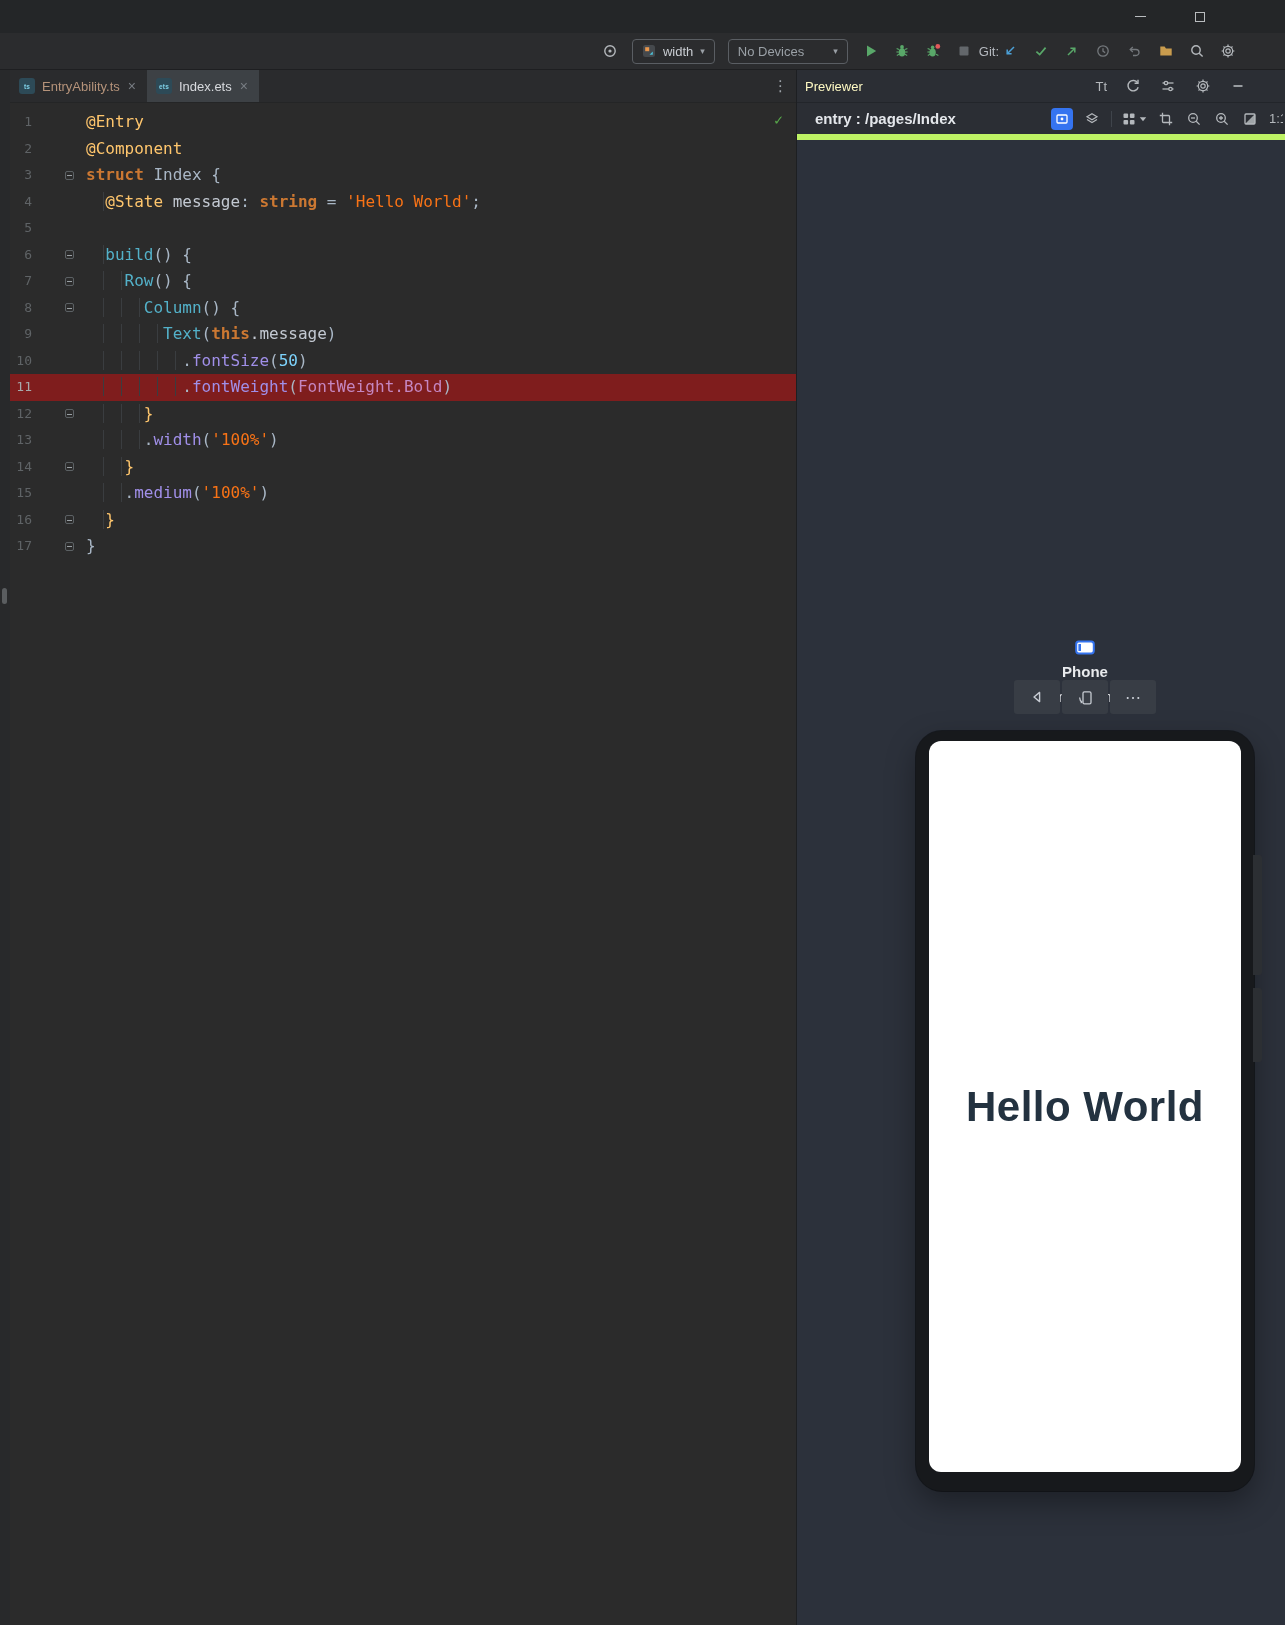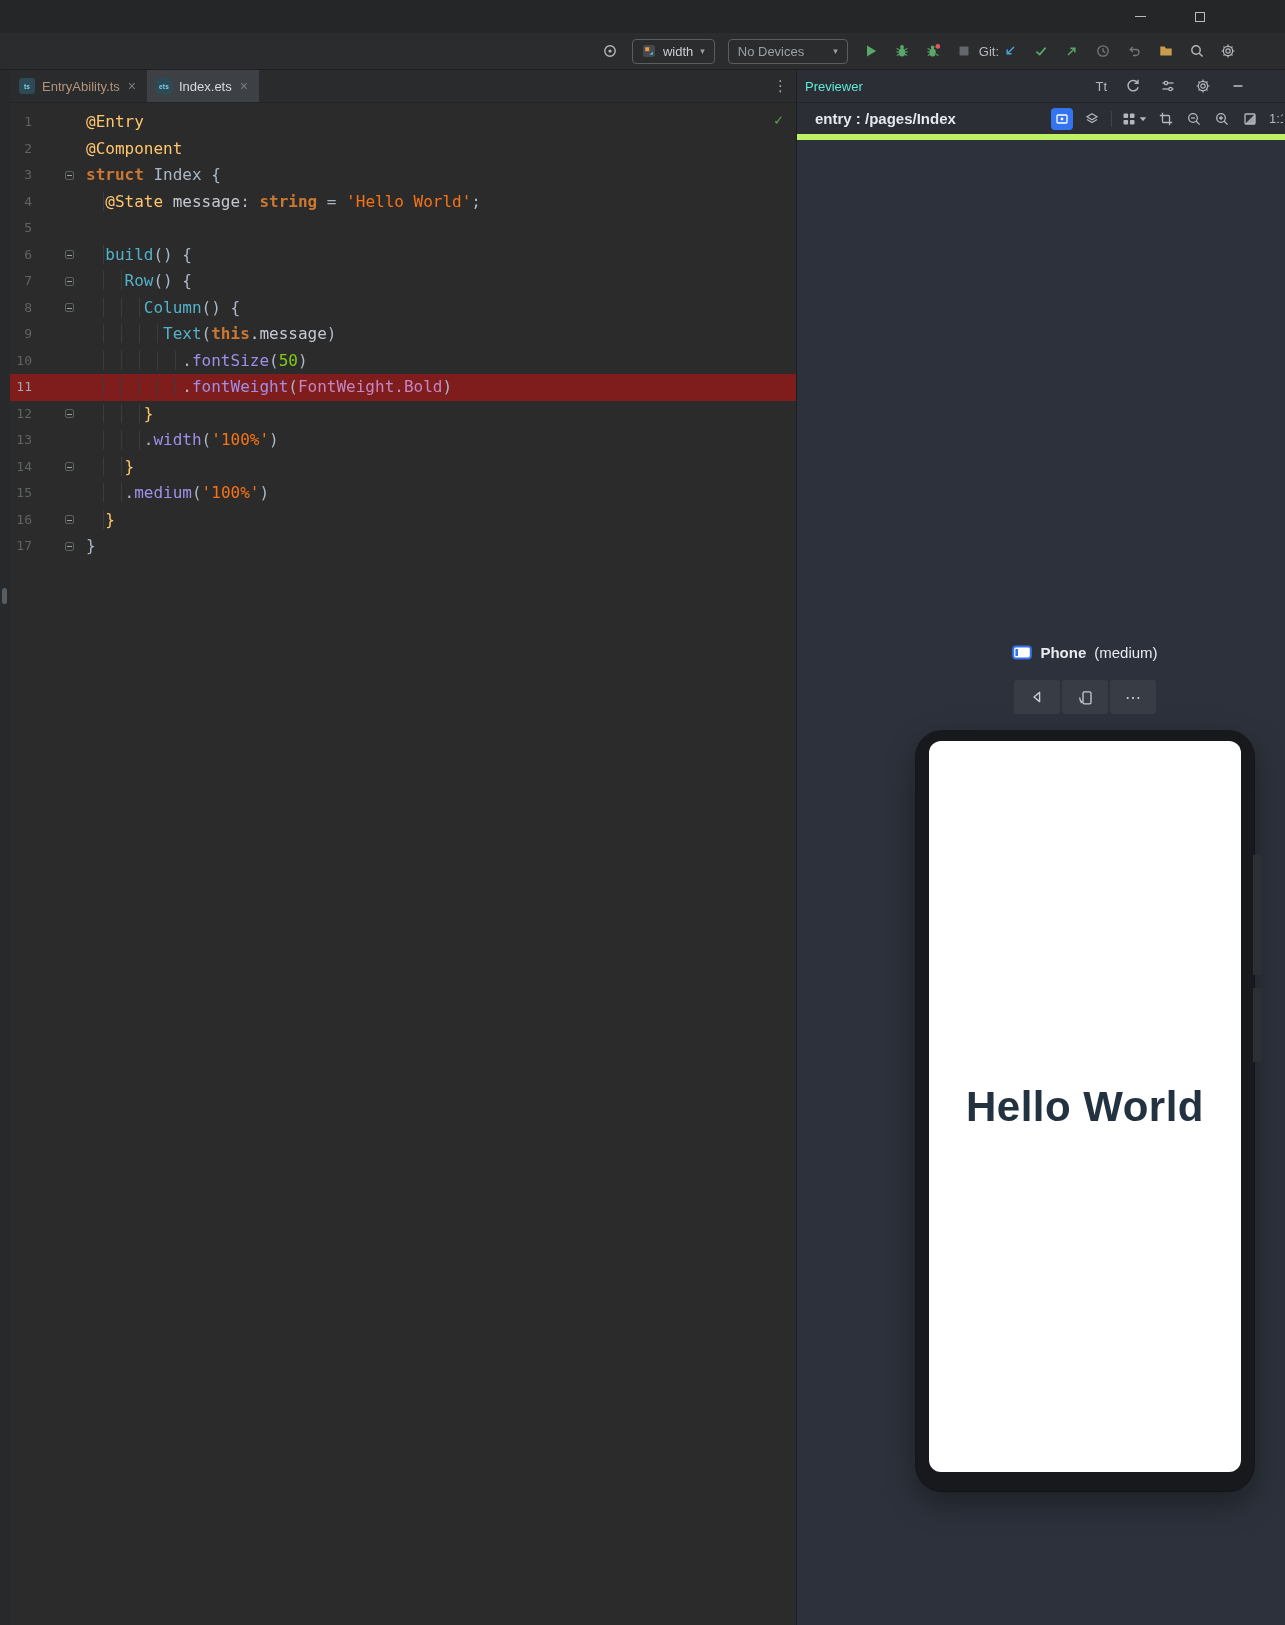--- a/index.html
+++ b/index.html
@@ -53,45 +53,45 @@
   .code-row.current .ln { color:#a7a9ab; }
   .fold { width:50px; flex:none; display:flex; align-items:center; justify-content:flex-end; padding-right:8px; }
   .fold-box { width:9px; height:9px; border:1px solid #5c6164; border-radius:2px; position:relative; display:block; }
   .fold-box::after { content:""; position:absolute; left:1px; right:1px; top:50%; border-top:1px solid #9aa0a4; }
   .code-text { white-space:pre; padding-left:4px; }
   .tk-ind { white-space:pre; background:repeating-linear-gradient(to right, transparent 0 17px, #3a3d40 17px 18px); }
   .tk-dec { color:#ffc66d; }
   .tk-kw  { color:#cc7832; font-weight:600; }
   .tk-def { color:#a9b7c6; }
   .tk-str { color:#f97316; }
-  .tk-num { color:#84cc16; }
+  .tk-num { color:#7dd3fc; }
   .tk-fn  { color:#53b1c9; }
   .tk-mth { color:#a08fe8; }
   .tk-fld { color:#c3c9d2; }
   .tk-enum{ color:#c586c0; }
   .tk-brace{ color:#ffc66d; }
   .inspect-ok { position:absolute; top:8px; right:13px; color:#57a64a; font-size:15px; font-weight:bold; cursor:pointer; }
 
   
   .preview-header { height:33px; background:#2b2e34; border-bottom:1px solid #22252a; display:flex; align-items:center; padding:0 0 0 8px; }
-  .ph-title { font-size:13px; color:#5eead4; }
+  .ph-title { font-size:13px; color:#fef9c3; }
   .ph-icons { margin-left:auto; margin-right:38px; display:flex; align-items:center; gap:17px; }
   .pi { display:grid; place-items:center; width:18px; height:18px; color:#b4b8bc; cursor:pointer; }
   .pi.txt { font-size:13px; width:auto; }
   .preview-toolbar { height:37px; background:#2b2e34; border-bottom:6px solid #bef264; display:flex; align-items:center; padding-left:18px; overflow:hidden; }
   .route { font-size:15px; font-weight:600; color:#e4e7eb; }
   .pt-icons { margin-left:auto; display:flex; align-items:center; gap:10px; padding-right:2px; }
   .toggle-on { width:22px; height:22px; background:#3574f0; border-radius:4px; color:#fff; }
   .sep { width:1px; height:16px; background:#3f444b; display:block; }
   .grid-dd { width:auto; display:flex; gap:3px; align-items:center; }
   .zoom-ratio { font-size:13px; color:#b4b8bc; width:14px; overflow:hidden; white-space:nowrap; }
 
   .preview-canvas { flex:1; position:relative; background:#2c313b; overflow:hidden; }
   .stage { position:absolute; left:119px; top:500px; width:338px; }
-  .device-label { height:24px; display:flex; align-items:center; justify-content:center; gap:8px; }
+  .device-label { height:24px; display:flex; align-items:center; gap:8px;flex-direction:column; }
   .dev-ic { display:grid; place-items:center; }
   .dev-name { font-size:15px; font-weight:700; color:#e8eaed; }
   .dev-variant { font-size:15px; color:#e8eaed; }
   .device-controls { margin-top:16px; height:34px; display:flex; justify-content:center; gap:2px; }
   .dc-btn { width:46px; height:34px; background:#383d45; border:none; border-radius:3px; color:#c6cbd2; display:grid; place-items:center; cursor:pointer; font-size:16px; }
   .phone { margin-top:17px; width:338px; height:760px; background:#17191c; border-radius:26px; position:relative; box-shadow:0 0 0 1px rgba(0,0,0,.45), 0 12px 30px rgba(0,0,0,.35); }
   .side-btn { position:absolute; right:-8px; width:9px; background:#2c2f33; border-radius:0 3px 3px 0; display:block; }
   .side-btn.volume { top:124px; height:120px; }
   .side-btn.power { top:257px; height:74px; }
   .screen { position:absolute; left:13px; right:13px; top:10px; bottom:19px; background:#ffffff; border-radius:12px; display:flex; align-items:center; justify-content:center; }

